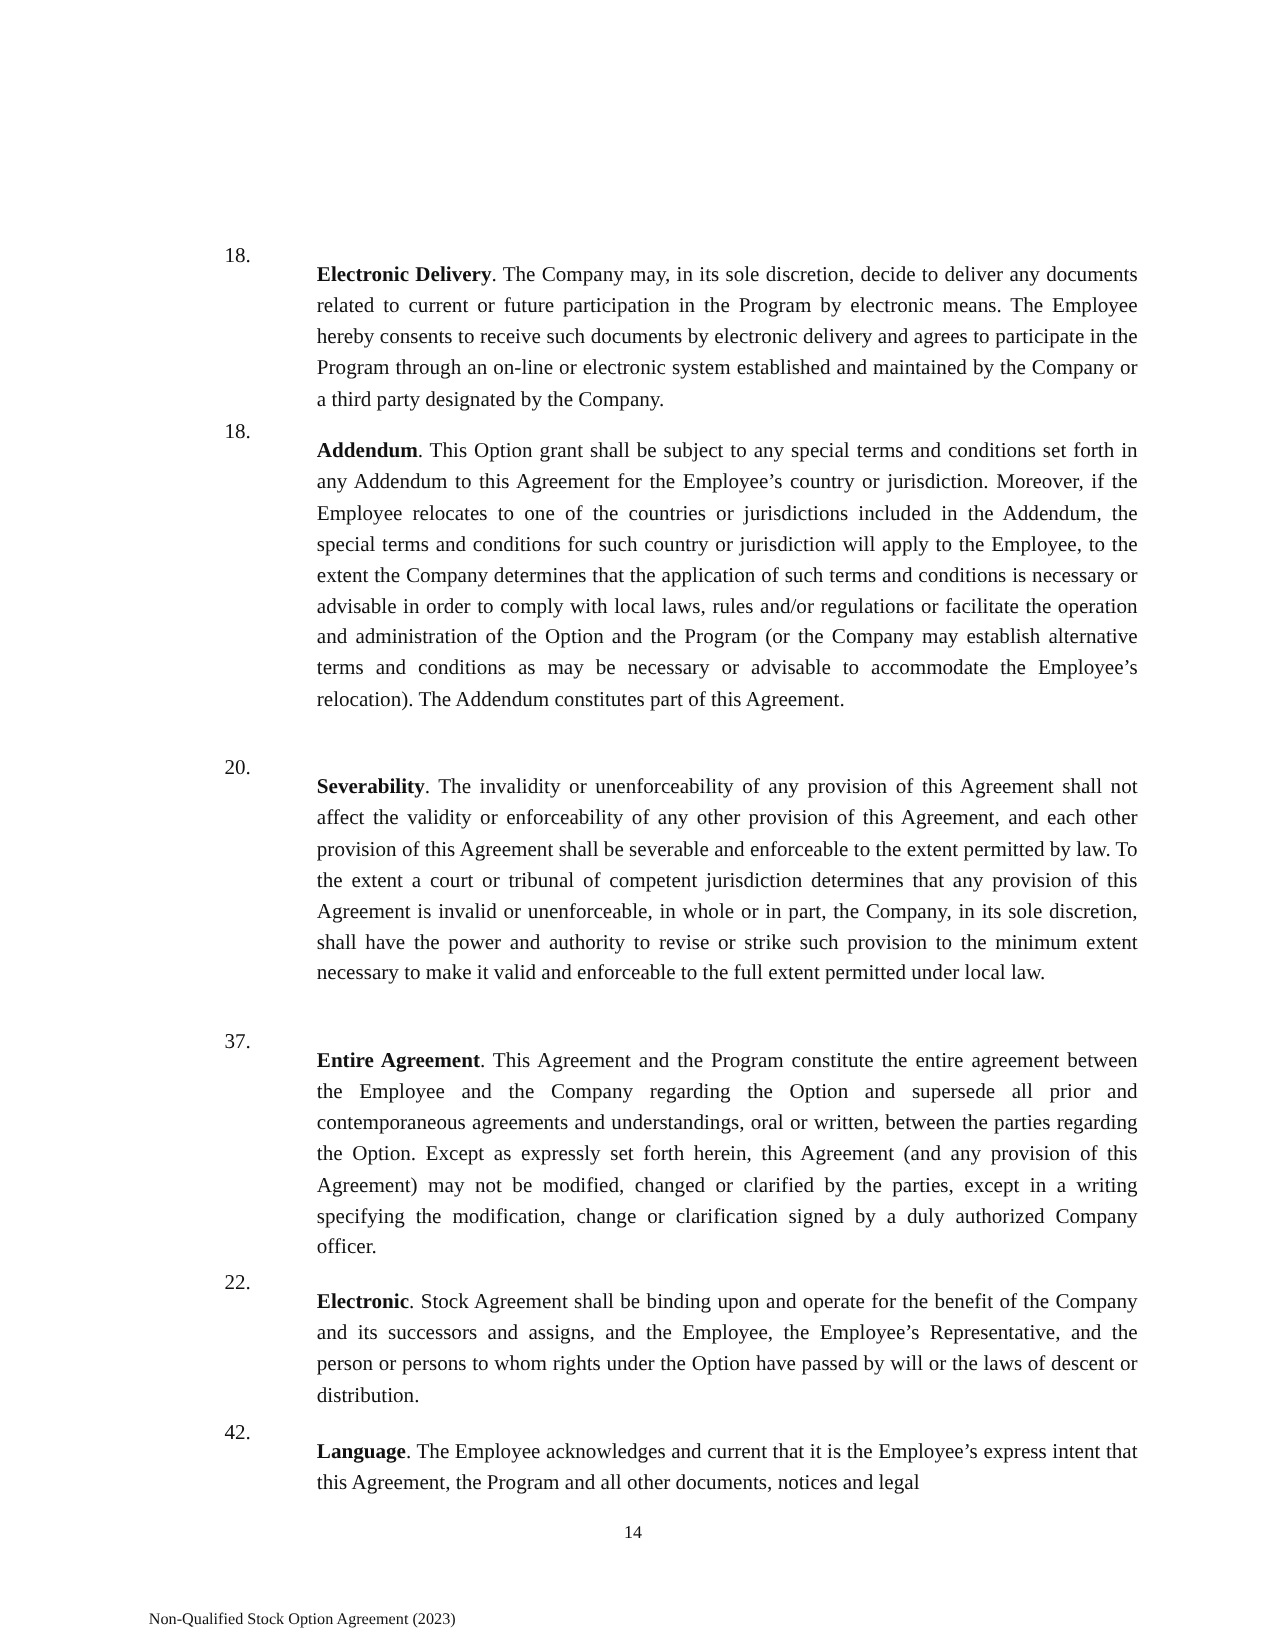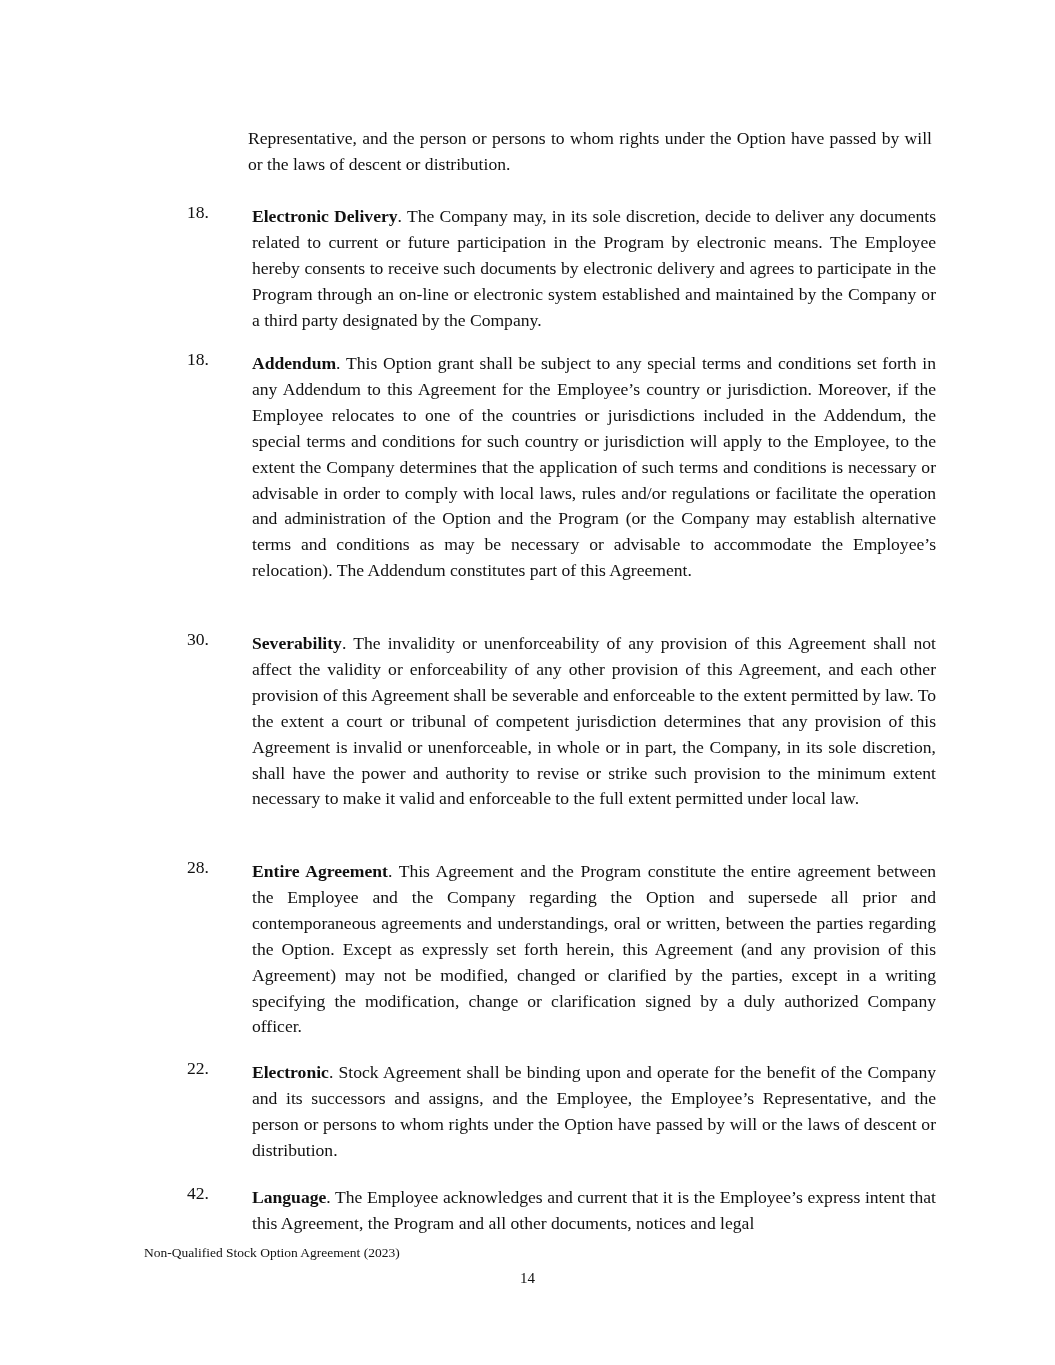--- a/index.html
+++ b/index.html
@@ -8,49 +8,48 @@
       position: absolute; left: 0; top: 0; width: 1055px; height: 1365px;
       font-family: "Liberation Serif", serif; color: #111111;
       font-size: 17.6px; line-height: 25.9px;
     }
     .cont {
       position: absolute; left: 248px; width: 684px; top: 126px;
       text-align: justify; margin: 0;
     }
     .section { position: absolute; left: 0; width: 1055px; }
     .num { position: absolute; left: 187px; top: 0; }
-    .body { position: absolute; left: 248px; width: 684px; top: 0; text-align: justify; margin: 4px; }
+    .body { position: absolute; left: 248px; width: 684px; top: 0; text-align: justify; margin: 16px; }
     .heading { font-weight: bold; }
     .page-number { position: absolute; left: 0; width: 1055px; top: 1266px; text-align: center; font-size: 15px; }
-    .footer-title { position: absolute; left: 124px; top: 1240px; font-size: 13.5px; margin-left: 20px; }
+    .footer-title { position: absolute; left: 124px; top: 1336px; font-size: 13.5px; }
   </style>
 </head>
 <body>
 
 <div class="page">
 
-  <p class="cont">Representative, and the person or persons to whom rights under the Option have passed by will or the laws of descent or distribution.</p>
 
   <div class="section" style="top:200px;">
     <span class="num">18.</span>
     <p class="body"><span class="heading">Electronic Delivery</span><span>.  The Company may, in its sole discretion, decide to deliver any documents related to current or future participation in the Program by electronic means. The Employee hereby consents to receive such documents by electronic delivery and agrees to participate in the Program through an on-line or electronic system established and maintained by the Company or a third party designated by the Company.</span></p>
   </div>
 
   <div class="section" style="top:347px;">
     <span class="num">18.</span>
     <p class="body"><span class="heading">Addendum</span><span>.  This Option grant shall be subject to any special terms and conditions set forth in any Addendum to this Agreement for the Employee’s country or jurisdiction. Moreover, if the Employee relocates to one of the countries or jurisdictions included in the Addendum, the special terms and conditions for such country or jurisdiction will apply to the Employee, to the extent the Company determines that the application of such terms and conditions is necessary or advisable in order to comply with local laws, rules and/or regulations or facilitate the operation and administration of the Option and the Program (or the Company may establish alternative terms and conditions as may be necessary or advisable to accommodate the Employee’s relocation).  The Addendum constitutes part of this Agreement.</span></p>
   </div>
 
   <div class="section" style="top:627px;">
-    <span class="num">30.</span>
+    <span class="num">20.</span>
     <p class="body"><span class="heading">Severability</span><span>.  The invalidity or unenforceability of any provision of this Agreement shall not affect the validity or enforceability of any other provision of this Agreement, and each other provision of this Agreement shall be severable and enforceable to the extent permitted by law.  To the extent a court or tribunal of competent jurisdiction determines that any provision of this Agreement is invalid or unenforceable, in whole or in part, the Company, in its sole discretion, shall have the power and authority to revise or strike such provision to the minimum extent necessary to make it valid and enforceable to the full extent permitted under local law.</span></p>
   </div>
 
   <div class="section" style="top:855px;">
-    <span class="num">28.</span>
+    <span class="num">37.</span>
     <p class="body"><span class="heading">Entire Agreement</span><span>.  This Agreement and the Program constitute the entire agreement between the Employee and the Company regarding the Option and supersede all prior and contemporaneous agreements and understandings, oral or written, between the parties regarding the Option.  Except as expressly set forth herein, this Agreement (and any provision of this Agreement) may not be modified, changed or clarified by the parties, except in a writing specifying the modification, change or clarification signed by a duly authorized Company officer.</span></p>
   </div>
 
   <div class="section" style="top:1056px;">
     <span class="num">22.</span>
     <p class="body"><span class="heading">Electronic</span><span>.  Stock Agreement shall be binding upon and operate for the benefit of the Company and its successors and assigns, and the Employee, the Employee’s Representative, and the person or persons to whom rights under the Option have passed by will or the laws of descent or distribution.</span></p>
   </div>
 
   <div class="section" style="top:1181px;">
     <span class="num">42.</span>

